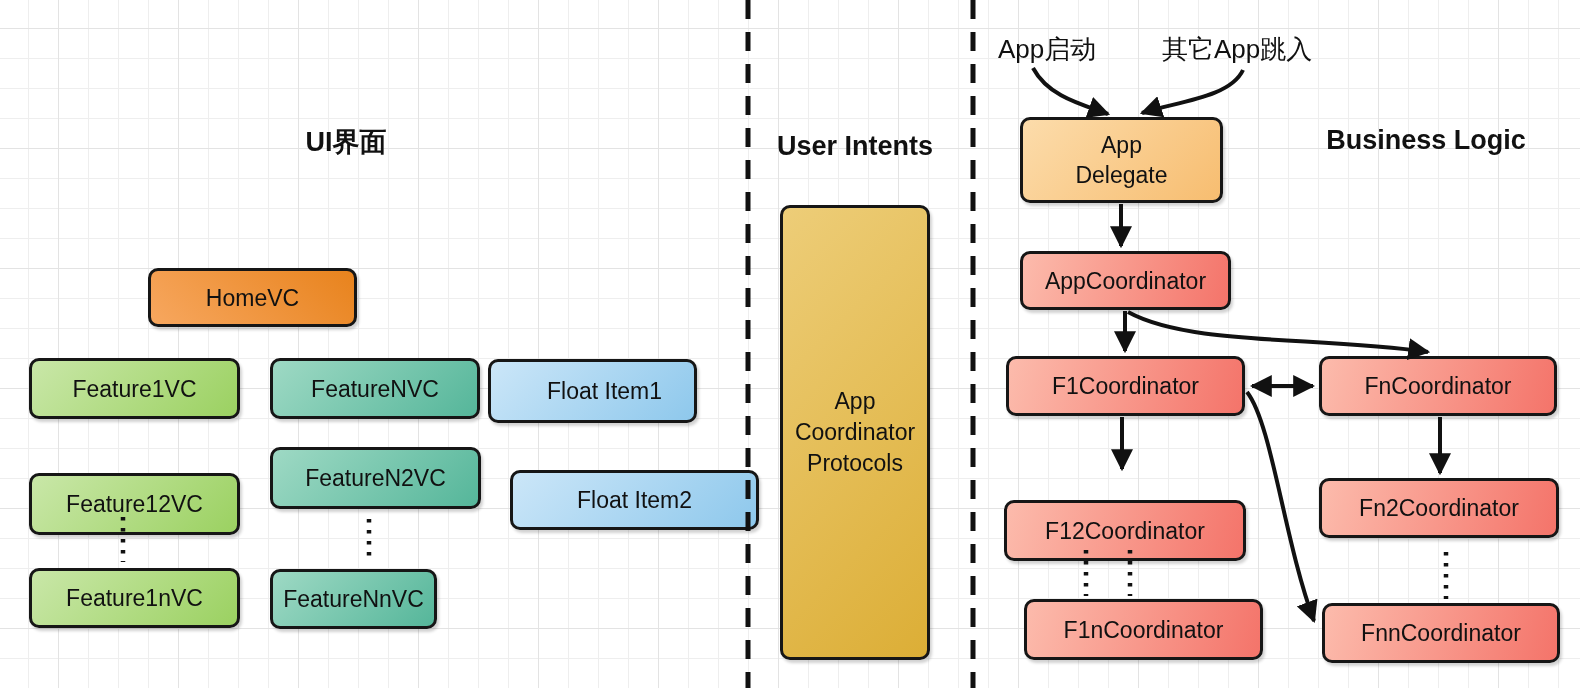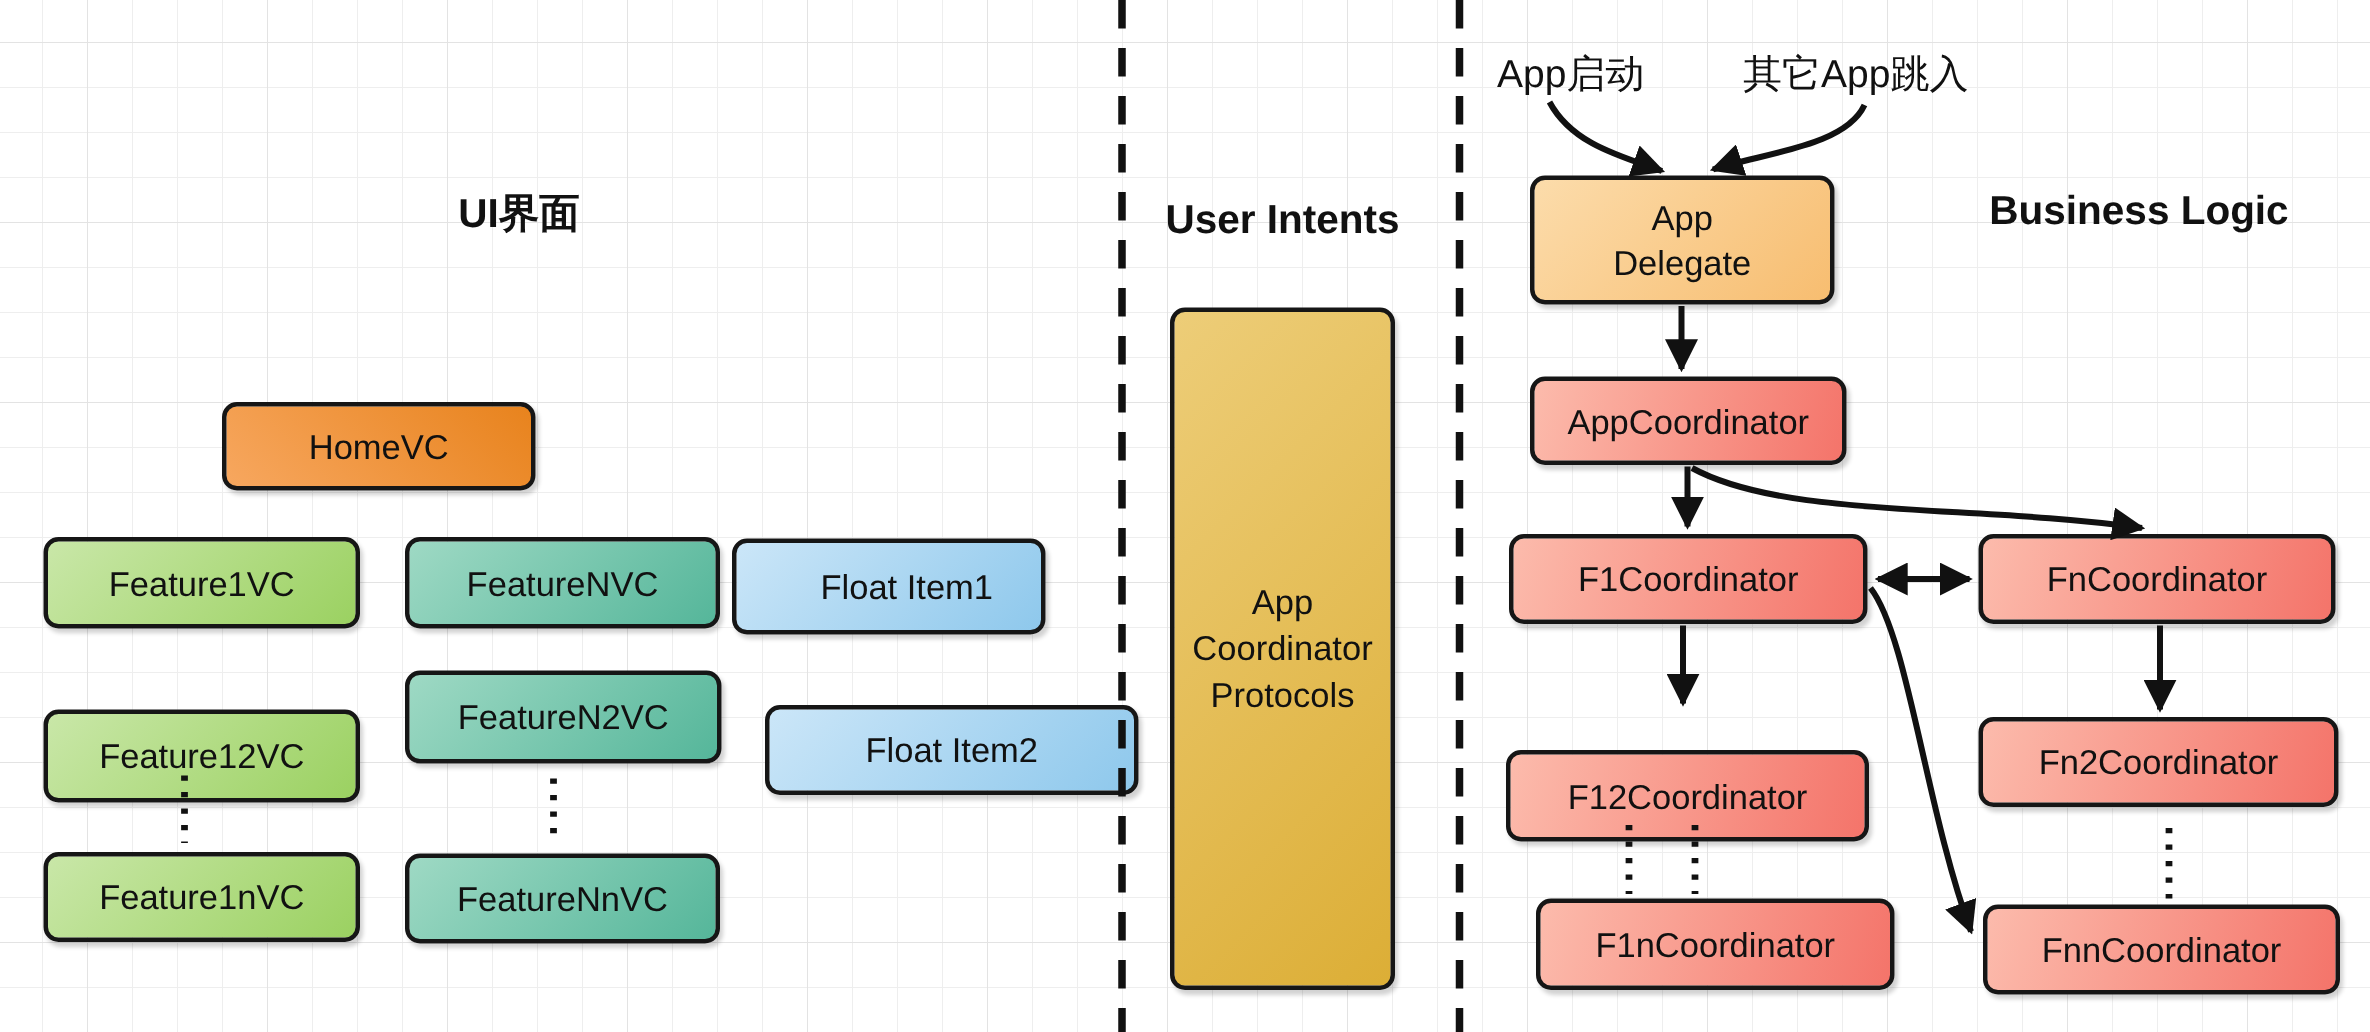--- a/index.html
+++ b/index.html
@@ -63,21 +63,21 @@
   <div class="annot" style="left:1162px;top:32px;">其它App跳入</div>
 
   <div class="node orange" style="left:148px;top:268px;width:209px;height:59px;">HomeVC</div>
 
   <div class="node green" style="left:29px;top:358px;width:211px;height:61px;">Feature1VC</div>
   <div class="node green" style="left:29px;top:447px;width:211px;height:62px;margin-top:26px;">Feature12VC</div>
   <div class="node green" style="left:29px;top:568px;width:211px;height:60px;">Feature1nVC</div>
 
   <div class="node teal" style="left:270px;top:358px;width:210px;height:61px;">FeatureNVC</div>
   <div class="node teal" style="left:270px;top:447px;width:211px;height:62px;">FeatureN2VC</div>
-  <div class="node teal" style="left:270px;top:569px;width:210px;height:60px;">FeatureNnVC</div>
+  <div class="node teal" style="left:270px;top:569px;width:167px;height:60px;">FeatureNnVC</div>
 
   <div class="node blue" style="left:488px;top:359px;width:209px;height:64px;padding-left:24px;">Float Item1</div>
   <div class="node blue" style="left:510px;top:470px;width:249px;height:60px;">Float Item2</div>
 
   <div class="node gold" style="left:780px;top:205px;width:150px;height:455px;line-height:31px;">App
 Coordinator
 Protocols</div>
 
   <div class="node cream" style="left:1020px;top:117px;width:203px;height:86px;">App
 Delegate</div>

